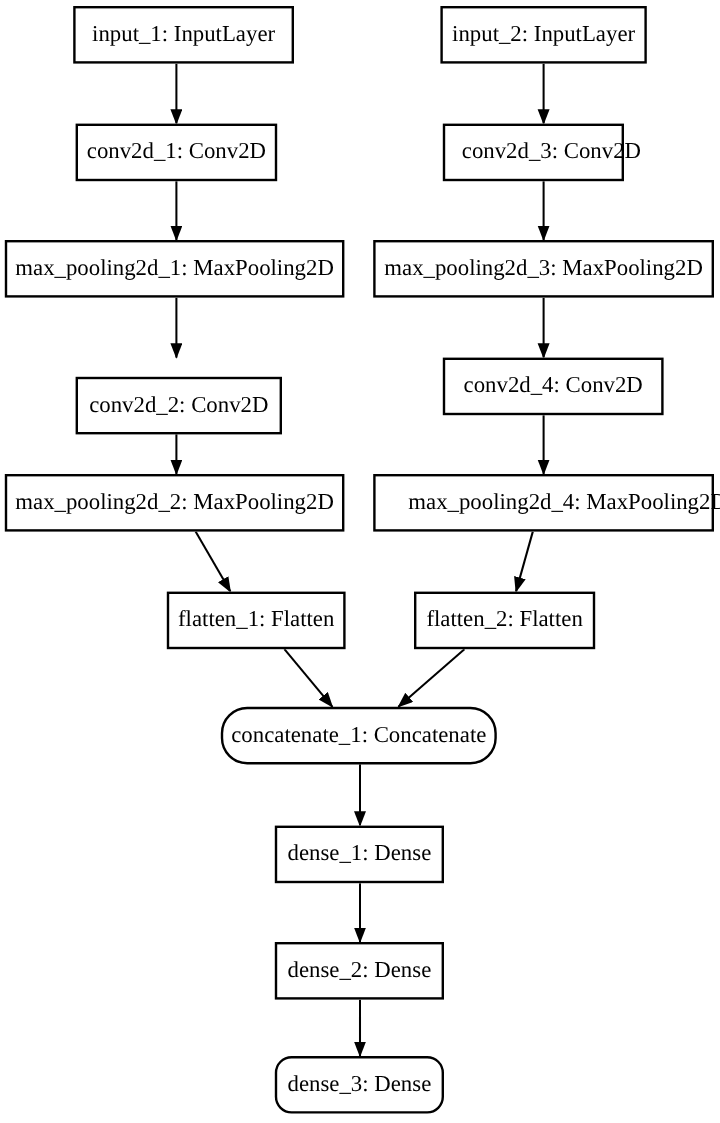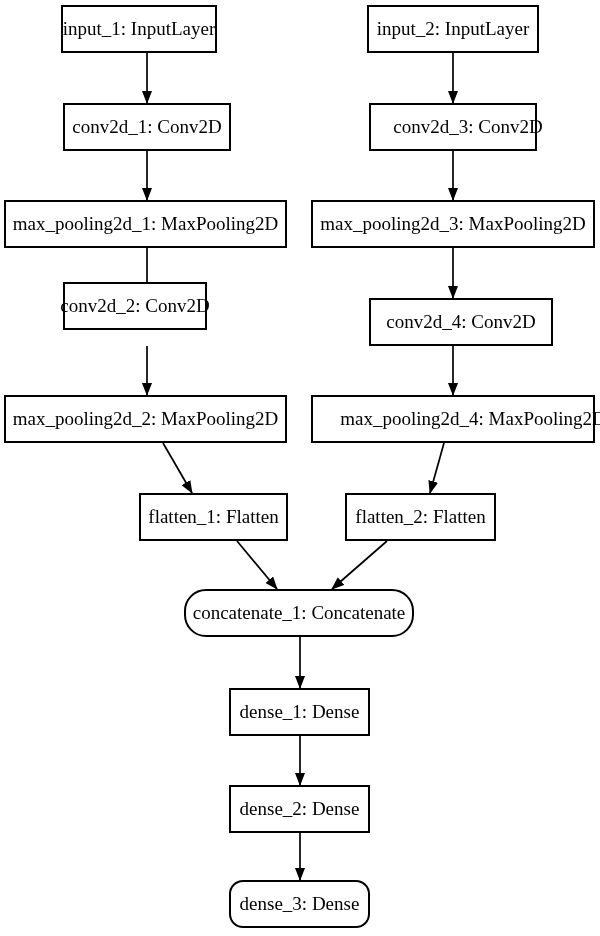--- a/index.html
+++ b/index.html
@@ -34,28 +34,28 @@
     display: flex;
     align-items: center;
     justify-content: center;
     font-family: "Liberation Serif", "DejaVu Serif", serif;
     font-size: 19px;
     color: #000000;
     white-space: nowrap;
     height: 48px;
   }
   
-  #n-input_1          { left: 61px;  top: 5px;   width: 156px; }
+  #n-input_1          { left: 61px;  top: 5px;   width: 184px; }
   #n-conv2d_1         { left: 63px;  top: 103px; width: 168px; }
   #n-max_pooling2d_1  { left: 4px;   top: 200px; width: 283px; }
-  #n-conv2d_2         { left: 63px;  top: 282px; width: 144px; text-align: center; }
+  #n-conv2d_2         { left: 63px;  top: 314px; width: 172px; text-align: center; }
   #n-max_pooling2d_2  { left: 4px;   top: 395px; width: 283px; }
   #n-flatten_1        { left: 139px; top: 493px; width: 149px; }
   #n-input_2          { left: 367px; top: 5px;   width: 172px; }
-  #n-conv2d_3         { left: 369px; top: 103px; width: 168px; padding-left: 30px; }
+  #n-conv2d_3         { left: 369px; top: 103px; width: 151px; padding-left: 30px; }
   #n-max_pooling2d_3  { left: 311px; top: 200px; width: 284px; }
   #n-conv2d_4         { left: 369px; top: 298px; width: 184px; text-align: center; }
   #n-max_pooling2d_4  { left: 311px; top: 395px; width: 284px; padding-left: 40px; }
   #n-flatten_2        { left: 345px; top: 493px; width: 151px; }
   #n-concatenate_1    { left: 184px; top: 589px; width: 230px; border-radius: 22px; }
   #n-dense_1          { left: 229px; top: 688px; width: 141px; }
   #n-dense_2          { left: 229px; top: 785px; width: 141px; }
   #n-dense_3          { left: 229px; top: 880px; width: 141px; border-radius: 14px; }
 </style>
 </head>

